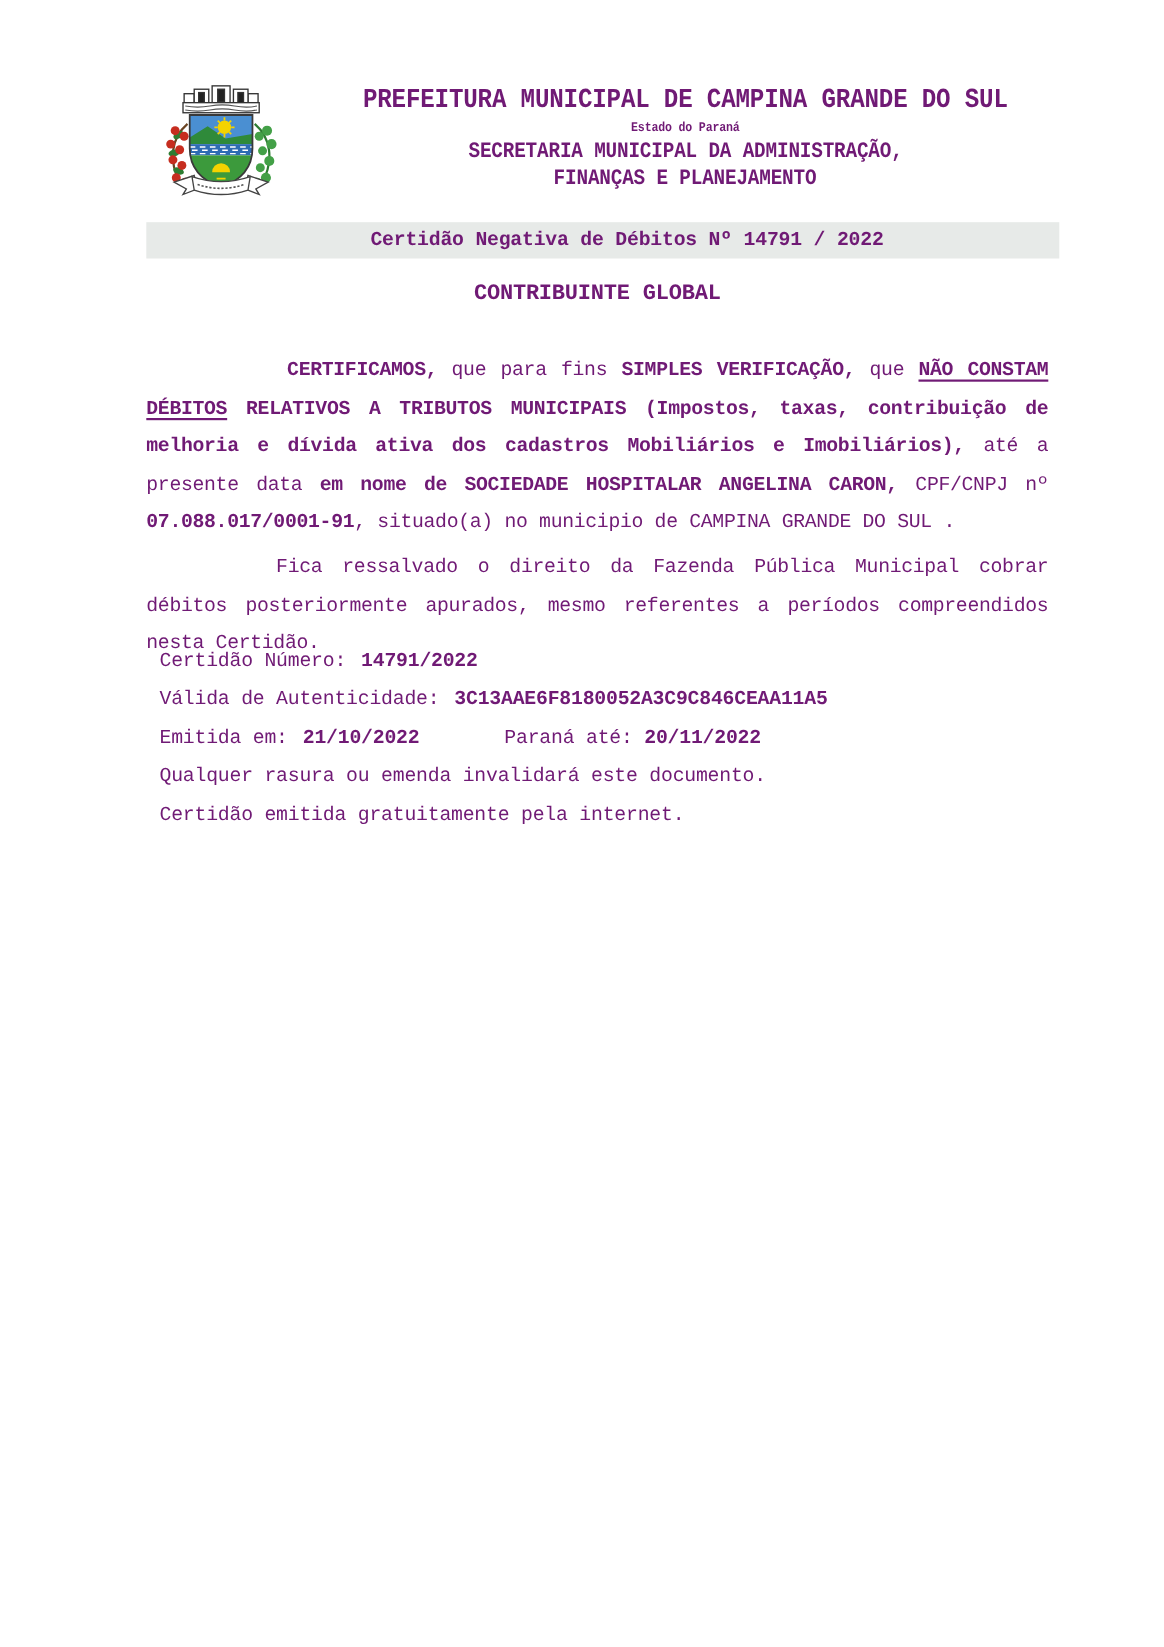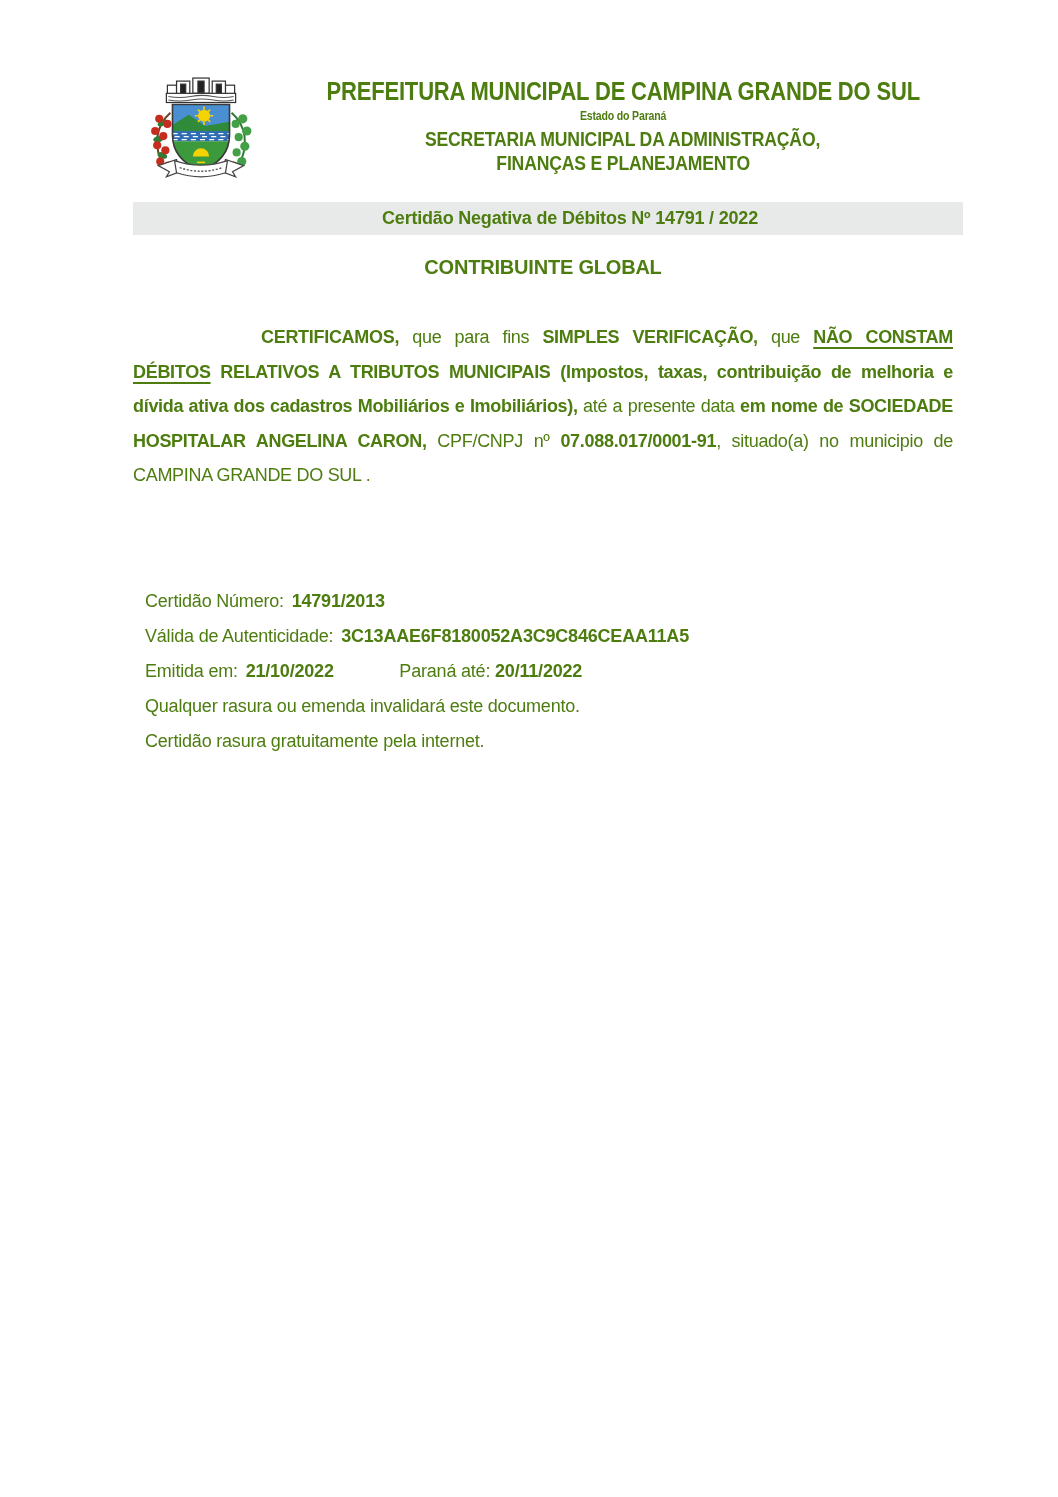--- a/index.html
+++ b/index.html
@@ -1,22 +1,22 @@
 <!DOCTYPE html>
 <html><head>
 <meta charset="utf-8">
 <style>
   * { margin:0; padding:0; box-sizing:border-box; }
   html,body { background:#ffffff; }
   .page {
     position:relative;
     width:1058px; height:1497px;
     background:#ffffff;
-    font-family:Liberation Sans, sans-serif;
-    color:#4d7c0f;
+    font-family:Liberation Mono, monospace;
+    color:#701a75;
     overflow:hidden;
     letter-spacing:-0.2px;
   }
   
   .logo { position:absolute; left:146px; top:76px; width:110px; height:108px; }
   .header-text { position:absolute; left:273px; top:76px; width:700px; text-align:center; }
   .condensed { display:inline-block; transform:scaleX(0.88); transform-origin:50% 0; white-space:nowrap; }
   .title-line   { font-weight:bold; font-size:25px; line-height:30px; }
   .state-line   { font-weight:bold; font-size:12px; line-height:21px; }
   .secr-line    { font-weight:bold; font-size:20px; line-height:24px; }
@@ -155,34 +155,35 @@
   </div>
 
   <div class="certbar">
     <span class="certbar-title">Certidão Negativa de Débitos Nº 14791 / 2022</span>
   </div>
 
   <div class="doc-heading">CONTRIBUINTE GLOBAL</div>
 
   <p class="para para1"><span class="b">CERTIFICAMOS,</span><span> que para fins </span><span class="b">SIMPLES VERIFICAÇÃO,</span><span> que </span><span class="b u">NÃO CONSTAM DÉBITOS</span><span class="b"> RELATIVOS A TRIBUTOS MUNICIPAIS (Impostos, taxas, contribuição de melhoria e dívida ativa dos cadastros Mobiliários e Imobiliários),</span><span> até a presente data </span><span class="b">em nome de SOCIEDADE HOSPITALAR ANGELINA CARON,</span><span> CPF/CNPJ nº </span><span class="b">07.088.017/0001-91</span><span>, situado(a) no municipio de CAMPINA GRANDE DO SUL .</span></p>
 
+  <p class="para para2"><span>Fica ressalvado o direito da Fazenda Pública Municipal cobrar débitos posteriormente apurados, mesmo referentes a períodos compreendidos nesta Certidão.</span></p>
 
   <div class="notes">
     <div class="note-line">
       <span>Certidão Número:</span><span class="gap2"></span>
-      <span class="b">14791/2013</span>
+      <span class="b">14791/2022</span>
     </div>
     <div class="note-line">
       <span>Válida de Autenticidade:</span><span class="gap2"></span>
       <span class="b">3C13AAE6F8180052A3C9C846CEAA11A5</span>
     </div>
     <div class="note-line">
       <span>Emitida em:</span><span class="gap2"></span>
       <span class="b">21/10/2022</span>
       <span class="spacer"></span>
       <span>Paraná até:</span>
       <span class="b">20/11/2022</span>
     </div>
     <div class="note-line">Qualquer rasura ou emenda invalidará este documento.</div>
-    <div class="note-line">Certidão rasura gratuitamente pela internet.</div>
+    <div class="note-line">Certidão emitida gratuitamente pela internet.</div>
   </div>
 
 </div>
 
 </body></html>

